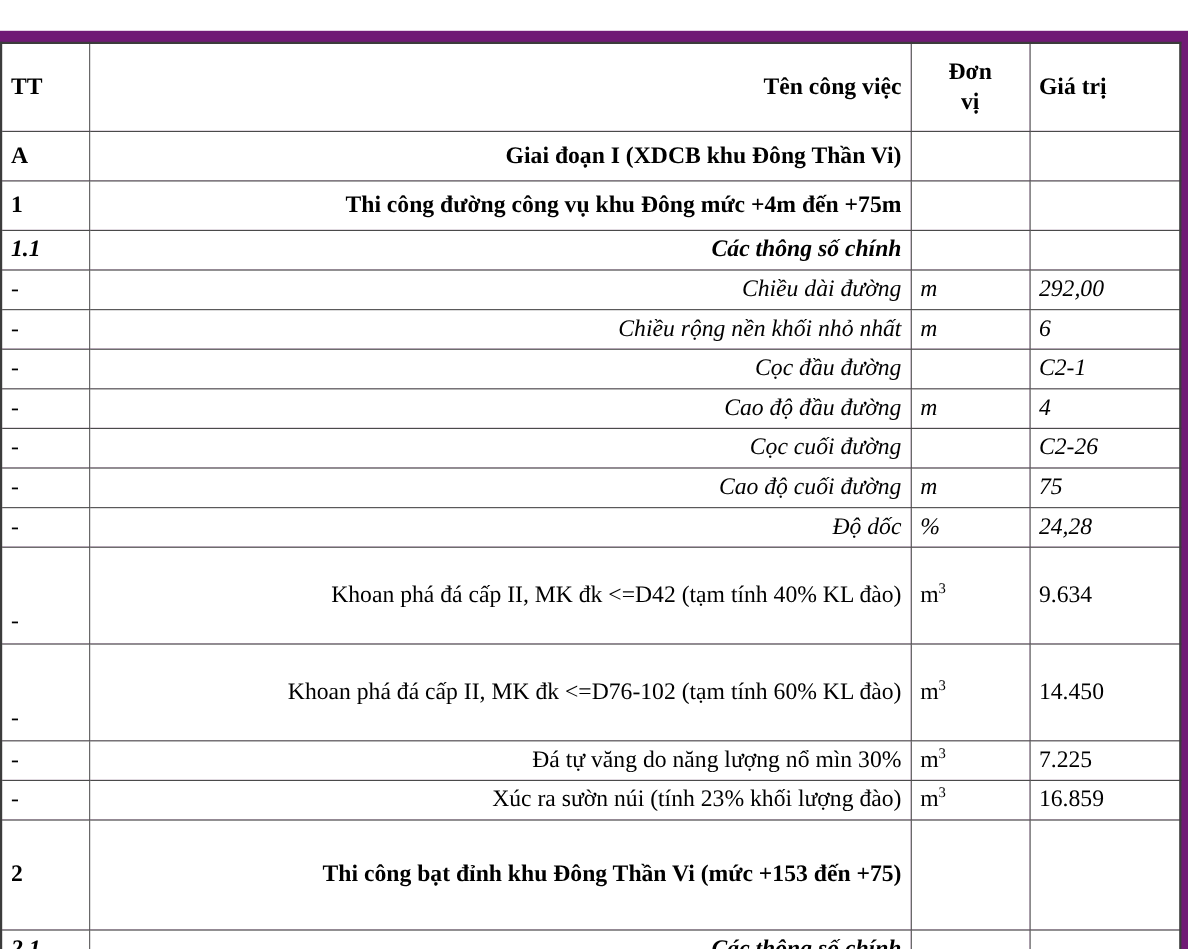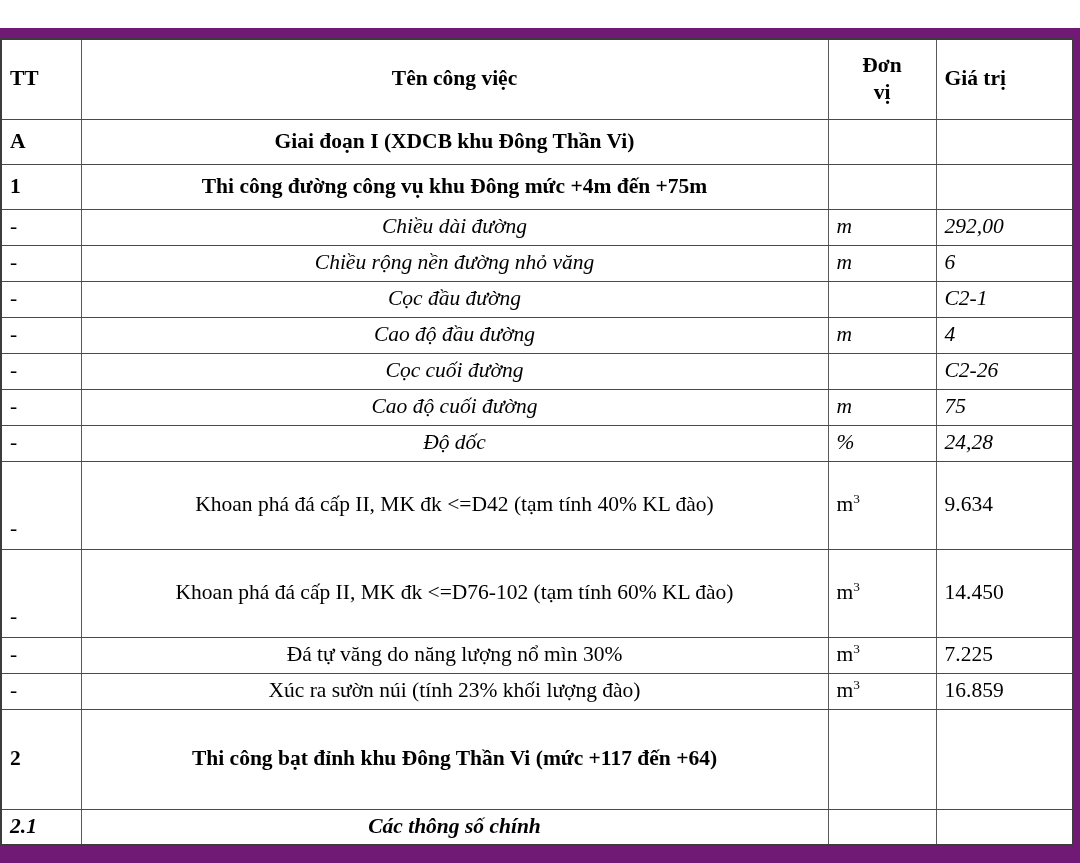--- a/index.html
+++ b/index.html
@@ -52,21 +52,21 @@
   col.c-tt    { width: 80px; }
   col.c-name  { width: 747px; }
   col.c-unit  { width: 108px; }
   col.c-value { width: 137px; }
 
   td.tt {
     text-align: left;
     padding-left: 12px;
   }
   td.name {
-    text-align: center;
+    text-align: right;
     padding-left: 14px;
   }
   td.unit {
     text-align: left;
     padding-left: 10px;
   }
   td.value {
     text-align: left;
     padding-left: 10px;
   }
@@ -148,28 +148,34 @@
           <td class="unit"></td>
           <td class="value "></td>
         </tr>
         <tr class="r-section">
           <td class="tt b">1</td>
           <td class="name b">Thi công đường công vụ khu Đông mức +4m đến +75m</td>
           <td class="unit"></td>
           <td class="value "></td>
         </tr>
         <tr class="r-normal">
+          <td class="tt bi">1.1</td>
+          <td class="name bi">Các thông số chính</td>
+          <td class="unit"></td>
+          <td class="value i"></td>
+        </tr>
+        <tr class="r-normal">
           <td class="tt i">-</td>
           <td class="name i">Chiều dài đường</td>
           <td class="unit"><span class="i">m</span></td>
           <td class="value i">292,00</td>
         </tr>
         <tr class="r-normal">
           <td class="tt i">-</td>
-          <td class="name i">Chiều rộng nền đường nhỏ văng</td>
+          <td class="name i">Chiều rộng nền khối nhỏ nhất</td>
           <td class="unit"><span class="i">m</span></td>
           <td class="value i">6</td>
         </tr>
         <tr class="r-normal">
           <td class="tt i">-</td>
           <td class="name i">Cọc đầu đường</td>
           <td class="unit"></td>
           <td class="value i">C2-1</td>
         </tr>
         <tr class="r-normal">
@@ -215,21 +221,21 @@
           <td class="value ">7.225</td>
         </tr>
         <tr class="r-normal">
           <td class="tt ">-</td>
           <td class="name ">Xúc ra sườn núi (tính 23% khối lượng đào)</td>
           <td class="unit"><span class="unit-m3">m<sup>3</sup></span></td>
           <td class="value ">16.859</td>
         </tr>
         <tr class="r-xtall">
           <td class="tt b">2</td>
-          <td class="name b wrap">Thi công bạt đỉnh khu Đông Thần Vi (mức +117 đến +64)</td>
+          <td class="name b wrap">Thi công bạt đỉnh khu Đông Thần Vi (mức +153 đến +75)</td>
           <td class="unit"></td>
           <td class="value "></td>
         </tr>
         <tr class="r-normal">
           <td class="tt bi">2.1</td>
           <td class="name bi">Các thông số chính</td>
           <td class="unit"></td>
           <td class="value i"></td>
         </tr>
       </tbody>

